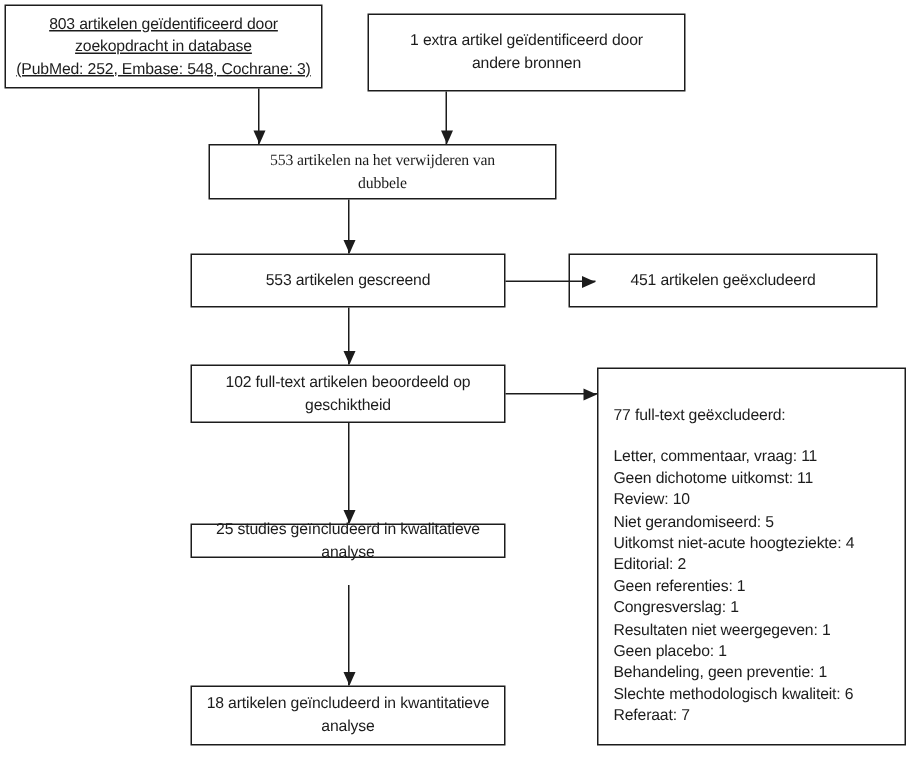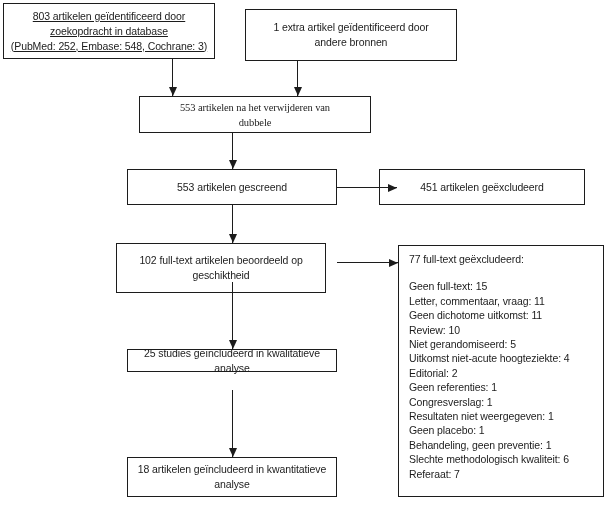--- a/index.html
+++ b/index.html
@@ -18,21 +18,21 @@
     white-space:pre-line;
     padding:2px 6px;
   }
 
   .list-box {
     position:absolute;
     border:1.5px solid #1c1c1c;
     background:#ffffff;
     font-size:10.5px;
     letter-spacing:-0.1px;
-    padding:6px 10px;
+    padding:24px 10px;
     text-align:left;
   }
   .excl-title { line-height:14.4px; margin-bottom:13px; }
   .excl-item  { line-height:14.4px; }
 
   .arrow-v { position:absolute; width:1.2px; background:#1c1c1c; }
   .arrow-v::after {
     content:""; position:absolute; bottom:0; left:50%; transform:translateX(-50%);
     width:0; height:0;
     border-left:4.5px solid transparent; border-right:4.5px solid transparent;
@@ -58,26 +58,25 @@
   <div class="fbox" style="left:245px; top:9px; width:212px; height:52px;">1 extra artikel geïdentificeerd  door
 andere bronnen</div>
 
   <div class="fbox" style="left:139px; top:96px; width:232px; height:37px;font-family:Liberation Serif, serif;">553 artikelen na het verwijderen van
 dubbele</div>
 
   <div class="fbox" style="left:127px; top:169px; width:210px; height:36px;">553 artikelen gescreend</div>
 
   <div class="fbox" style="left:379px; top:169px; width:206px; height:36px;">451 artikelen geëxcludeerd</div>
 
-  <div class="fbox" style="left:116px; top:243px; width:210px; height:50px;">102 full-text artikelen beoordeeld op
+  <div class="fbox" style="left:127px; top:243px; width:210px; height:39px;">102 full-text artikelen beoordeeld op
 geschiktheid</div>
 
   <div class="list-box" style="left:398px; top:245px; width:206px; height:252px;">
     <div class="excl-title">77 full-text geëxcludeerd:</div>
-    <div class="excl-item">Geen full-text: 15</div>
     <div class="excl-item">Letter, commentaar, vraag: 11</div>
     <div class="excl-item">Geen dichotome uitkomst: 11</div>
     <div class="excl-item">Review: 10</div>
     <div class="excl-item">Niet gerandomiseerd: 5</div>
     <div class="excl-item">Uitkomst niet-acute hoogteziekte: 4</div>
     <div class="excl-item">Editorial: 2</div>
     <div class="excl-item">Geen referenties: 1</div>
     <div class="excl-item">Congresverslag: 1</div>
     <div class="excl-item">Resultaten niet weergegeven: 1</div>
     <div class="excl-item">Geen placebo: 1</div>

